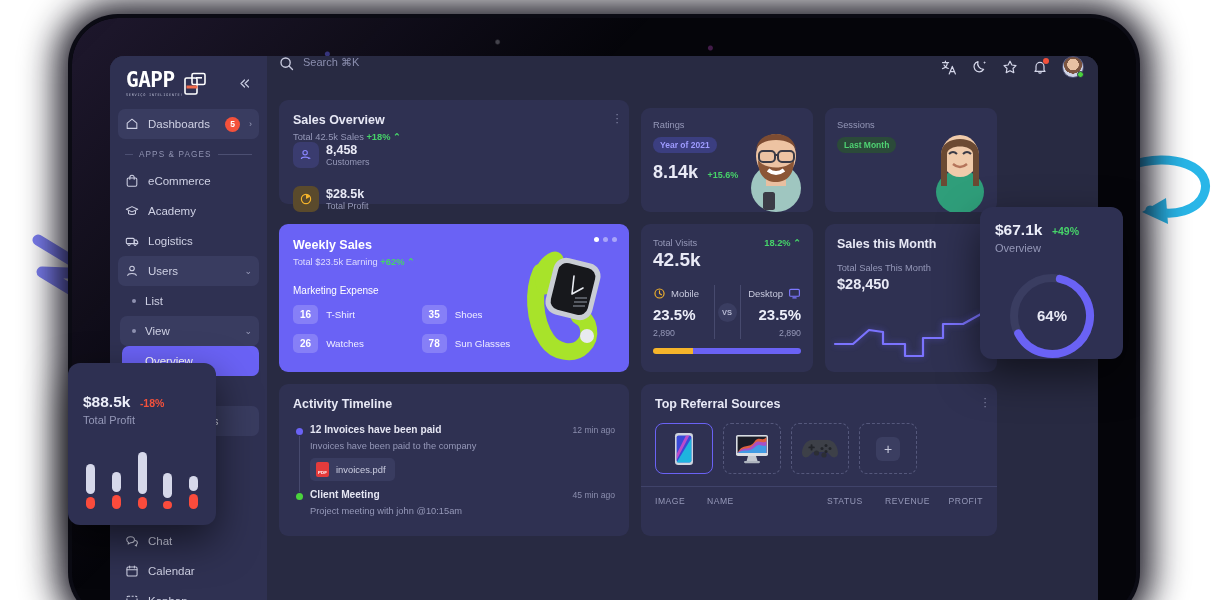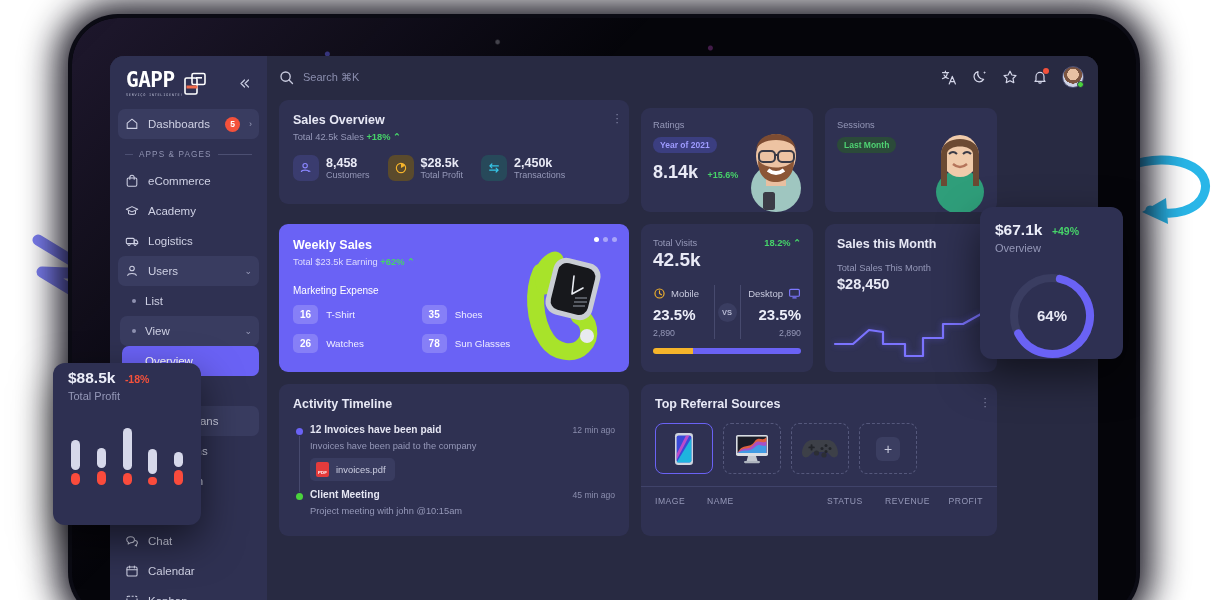--- a/index.html
+++ b/index.html
@@ -79,21 +79,21 @@
   }
   .sec-head .dash { width: 8px; height: 1px; background: #4c4f72; }
   .sec-head .rule { flex: 1; height: 1px; background: #4c4f72; }
   .sub-dot { width: 4px; height: 4px; border-radius: 50%; background: #8e91b0; margin-left: 5px; }
   .nav-sub { padding-left: 2px; }
   .chev { color: #9a9dbb; font-size: 9px; }
   .icon-s { width: 14px; height: 14px; flex: 0 0 14px; display:block; }
 
   
   .main { flex: 1; display: flex; flex-direction: column; min-width: 0; }
-  .topbar { height: 42px; display: flex; align-items: center; padding: 0 14px 0 12px; gap: 9px; }
+  .topbar { height: 42px; display: flex; align-items: flex-start; padding: 0 14px 0 12px; gap: 9px; }
   .search-ph { color: #8b8eae; font-size: 11px; }
   .topbar-right { margin-left: auto; display: flex; align-items: center; gap: 14px; }
   .t-icon { color: #d3d5e8; position: relative; display: block; }
   .dot-red { position: absolute; right: -1px; top: -1px; width: 6px; height: 6px; border-radius: 50%; background: #f4513b; }
   .avatar {
     width: 22px; height: 22px; border-radius: 50%; position: relative;
     background: radial-gradient(circle at 50% 38%, #e7c0a2 0 36%, #7a5440 37% 56%, #cfd4e6 57%);
     border: 1.5px solid #4e5175;
   }
   .avatar .on { position: absolute; right: -1px; bottom: -1px; width: 7px; height: 7px; border-radius: 50%; background: #4ad33c; border: 1.5px solid #2b2d47; }
@@ -105,21 +105,21 @@
 
   .c-title { color: #e7e8f5; font-size: 12.5px; font-weight: bold; }
   .c-sub { color: #9598b8; font-size: 9.3px; }
   .pos { color: #46d369; font-weight: bold; }
   .neg { color: #f4513b; font-weight: bold; }
   .kebab { position: absolute; right: 10px; top: 12px; color: #8a8dad; font-size: 11px; letter-spacing: 0; line-height: 4px; }
   .kebab span { display: block; }
 
   
   .sales-ov { width: 350px; height: 104px; padding: 13px 14px; }
-  .stats { display: flex; gap: 18px; margin-top: 13px; }
+  .stats { display: flex; gap: 18px; margin-top: 0; flex-direction: column; }
   .stat { display: flex; gap: 7px; align-items: center; }
   .st-ico { width: 26px; height: 26px; border-radius: 7px; display: flex; align-items: center; justify-content: center; }
   .st-n { color: #e9eaf6; font-size: 12.5px; font-weight: bold; line-height: 1.15; }
   .st-l { color: #9598b8; font-size: 9px; }
 
   
   .mini { width: 172px; height: 104px; padding: 12px 12px; overflow: hidden; margin-top: 8px; }
   .chip { display: inline-block; font-size: 8.5px; font-weight: bold; padding: 3px 7px; border-radius: 9px; margin-top: 7px; }
   .chip.blue { background: #3b3e80; color: #9e9bff; }
   .chip.green { background: #2b4a39; color: #4fd272; }
@@ -188,21 +188,21 @@
   .plus { width: 24px; height: 24px; border-radius: 6px; background: #3b3e61; color: #c9cbde; font-size: 14px; display: flex; align-items: center; justify-content: center; }
   .thead { display: flex; border-top: 1px solid #40436a; margin: 12px -14px 0 -14px; padding: 9px 14px 0 14px; color: #9598b8; font-size: 8.6px; letter-spacing: .5px; }
   .thead .c1 { width: 52px; } .thead .c2 { flex: 1; }
   .thead .c3 { width: 58px; } .thead .c4 { width: 58px; } .thead .c5 { width: 40px; text-align: right; }
 
   
   .float {
     position: absolute; background: #2e3052; border-radius: 12px;
     box-shadow: 0 16px 40px rgba(0,0,0,.55); z-index: 30;
   }
-  .f-profit { left: 53px; top: 363px; width: 148px; height: 162px; padding: 6px 15px; }
+  .f-profit { left: 68px; top: 363px; width: 148px; height: 162px; padding: 30px 15px; }
   .f-ov { left: 980px; top: 207px; width: 143px; height: 152px; padding: 14px 15px; }
   .f-big { color: #eceef9; font-size: 15.5px; font-weight: bold; }
   .f-d { font-size: 10.5px; margin-left: 5px; }
   .f-lab { color: #9598b8; font-size: 11px; margin-top: 3px; }
   .sparks { display: flex; align-items: flex-end; justify-content: space-between; margin-top: 17px; height: 66px; padding: 0 3px; }
   .sp { width: 9px; display: flex; flex-direction: column; align-items: center; gap: 3px; }
   .sp .u { width: 9px; border-radius: 5px; background: #d6d8ea; }
   .sp .d { width: 9px; border-radius: 5px; background: #fa4b3c; }
   .donut-wrap { display: flex; align-items: center; justify-content: center; margin-top: 14px; }
 </style>

